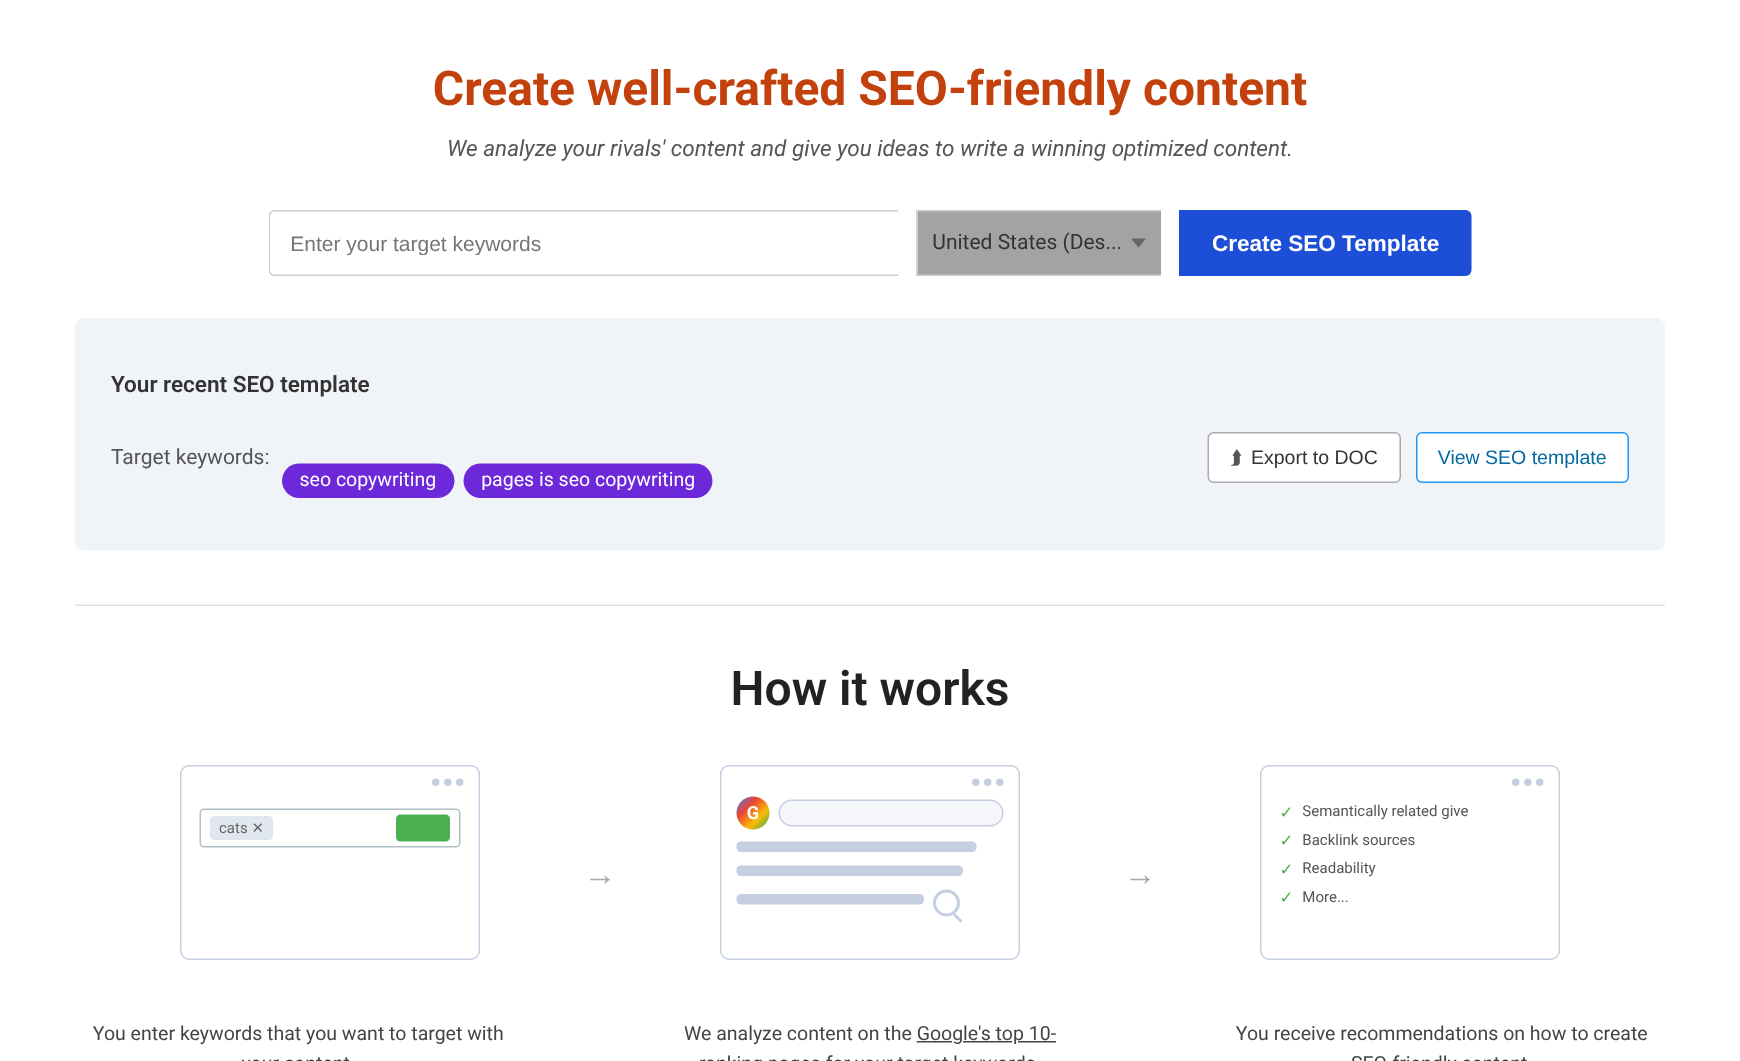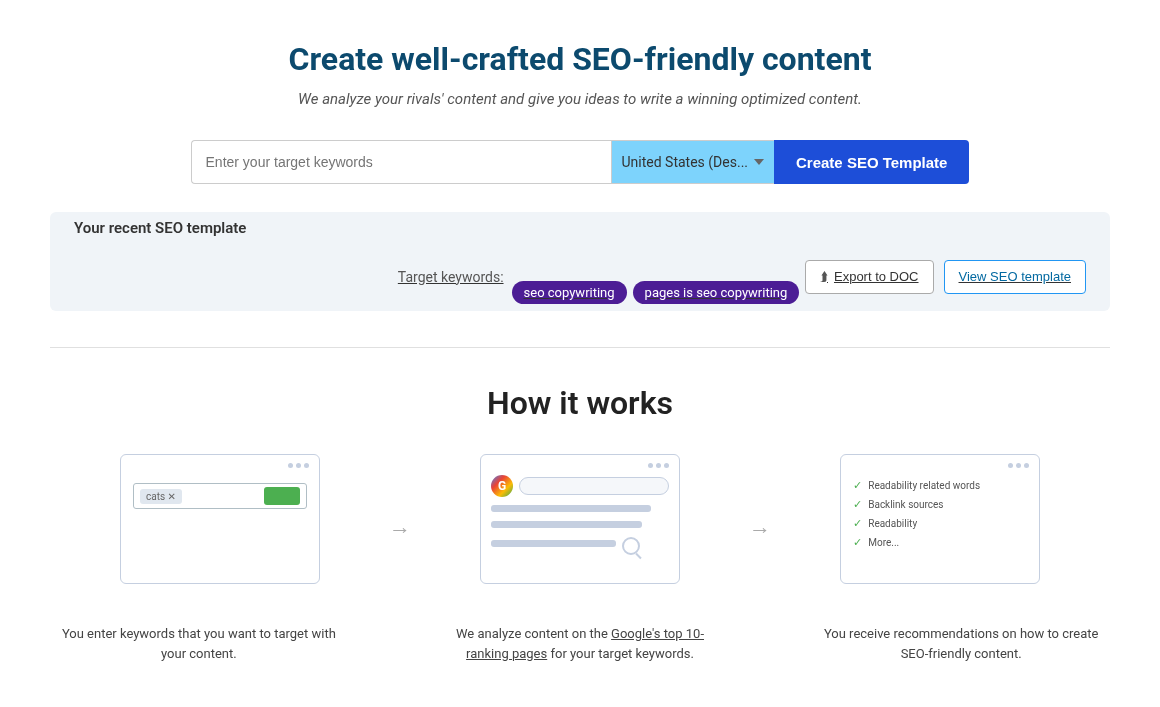--- a/index.html
+++ b/index.html
@@ -15,53 +15,53 @@
       margin: 0 auto;
       padding: 40px 20px;
     }
     .hero {
       text-align: center;
       margin-bottom: 32px;
     }
     .hero-title {
       font-size: 32px;
       font-weight: 700;
-      color: #0c4a6e;
+      color: #c2410c;
       margin-bottom: 12px;
     }
     .hero-subtitle {
       font-size: 15px;
       color: #555;
       font-style: italic;
     }
     .input-row {
       display: flex;
       justify-content: center;
       align-items: center;
-      gap: 0;
+      gap: 12px;
       margin-bottom: 28px;
     }
     .keyword-input {
       width: 420px;
       height: 44px;
       border: 1px solid #ccc;
       border-right: none;
       border-radius: 4px 0 0 4px;
       padding: 0 14px;
       font-size: 14px;
       color: #999;
       outline: none;
     }
     .country-select-wrapper {
       position: relative;
       display: flex;
       align-items: center;
       border: 1px solid #ccc;
       border-right: none;
-      background: #7dd3fc;
+      background: #a3a3a3;
       height: 44px;
       padding: 0 10px;
       cursor: pointer;
     }
     .country-text {
       font-size: 14px;
       color: #333;
     }
     .chevron-down {
       width: 0;
@@ -79,48 +79,47 @@
       border-radius: 0 4px 4px 0;
       padding: 0 22px;
       font-size: 15px;
       font-weight: 600;
       cursor: pointer;
       white-space: nowrap;
     }
     .recent-template-box {
       background: #f0f4f8;
       border-radius: 6px;
-      padding: 7px 24px;
+      padding: 35px 24px;
       margin-bottom: 36px;
     }
     .recent-title {
       font-size: 15px;
       font-weight: 600;
       color: #333;
       margin-bottom: 12px;
     }
     .recent-row {
       display: flex;
       align-items: center;
-      justify-content: flex-end;
-      text-decoration: underline;
+      justify-content: space-between;
     }
     .target-keywords-label {
       font-size: 14px;
       color: #555;
       margin-right: 8px;
     }
     .keywords-left {
       display: flex;
       align-items: center;
       gap: 0;
       flex-wrap: wrap;
     }
     .keyword-tag {
-      background: #4c1d95;
+      background: #6d28d9;
       color: #fff;
       border-radius: 20px;
       padding: 4px 12px;
       font-size: 13px;
       margin-right: 6px;
       margin-top: 32px;
     }
     .actions-right {
       display: flex;
       align-items: center;
@@ -454,21 +453,21 @@
       <div class="step-item">
         <div class="step-illustration">
           <div class="browser-dots">
             <div class="dot"></div>
             <div class="dot"></div>
             <div class="dot"></div>
           </div>
           <div class="step3-content">
             <div class="check-item">
               <span class="check-mark">✓</span>
-              <span>Readability related words</span>
+              <span>Semantically related give</span>
             </div>
             <div class="check-item">
               <span class="check-mark">✓</span>
               <span>Backlink sources</span>
             </div>
             <div class="check-item">
               <span class="check-mark">✓</span>
               <span>Readability</span>
             </div>
             <div class="check-item">

